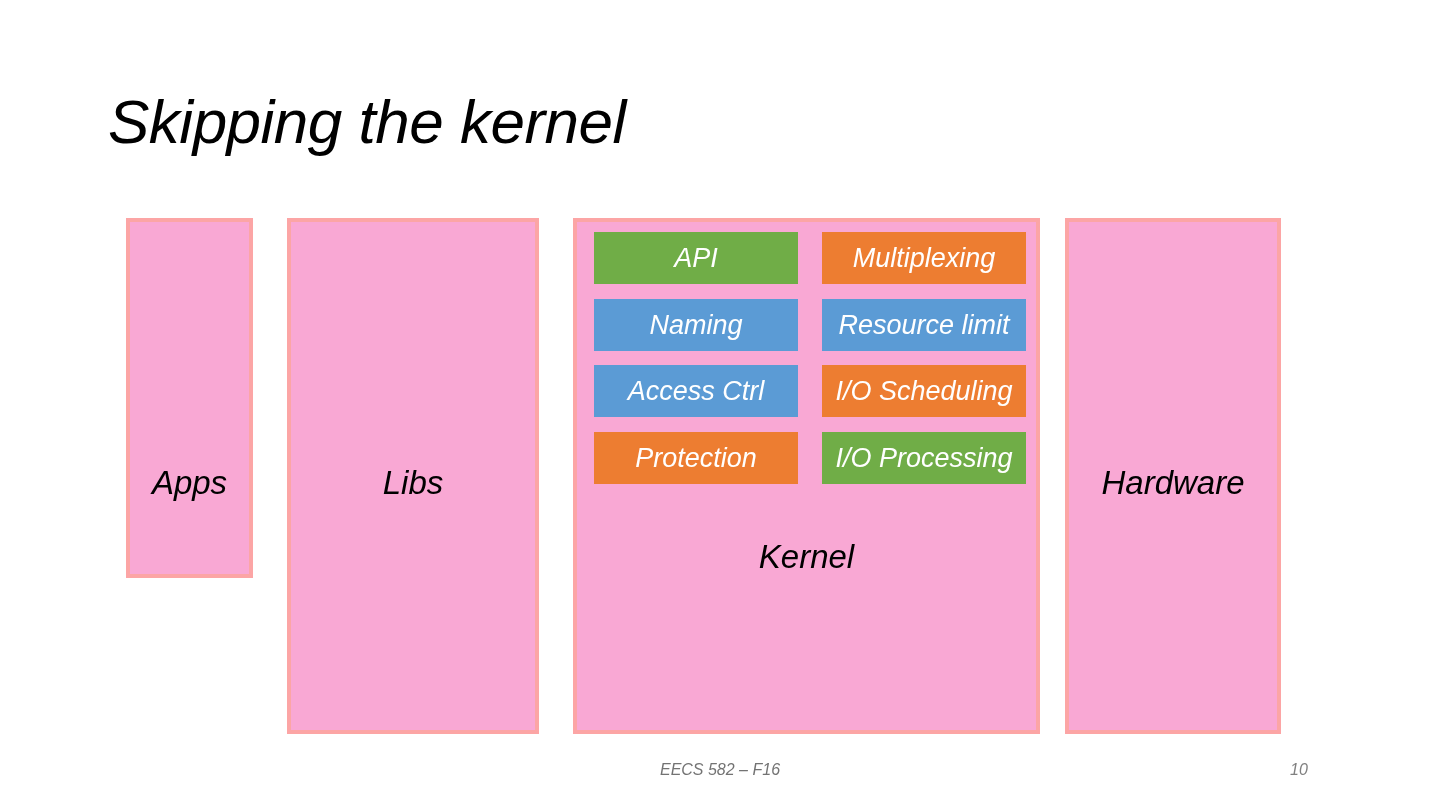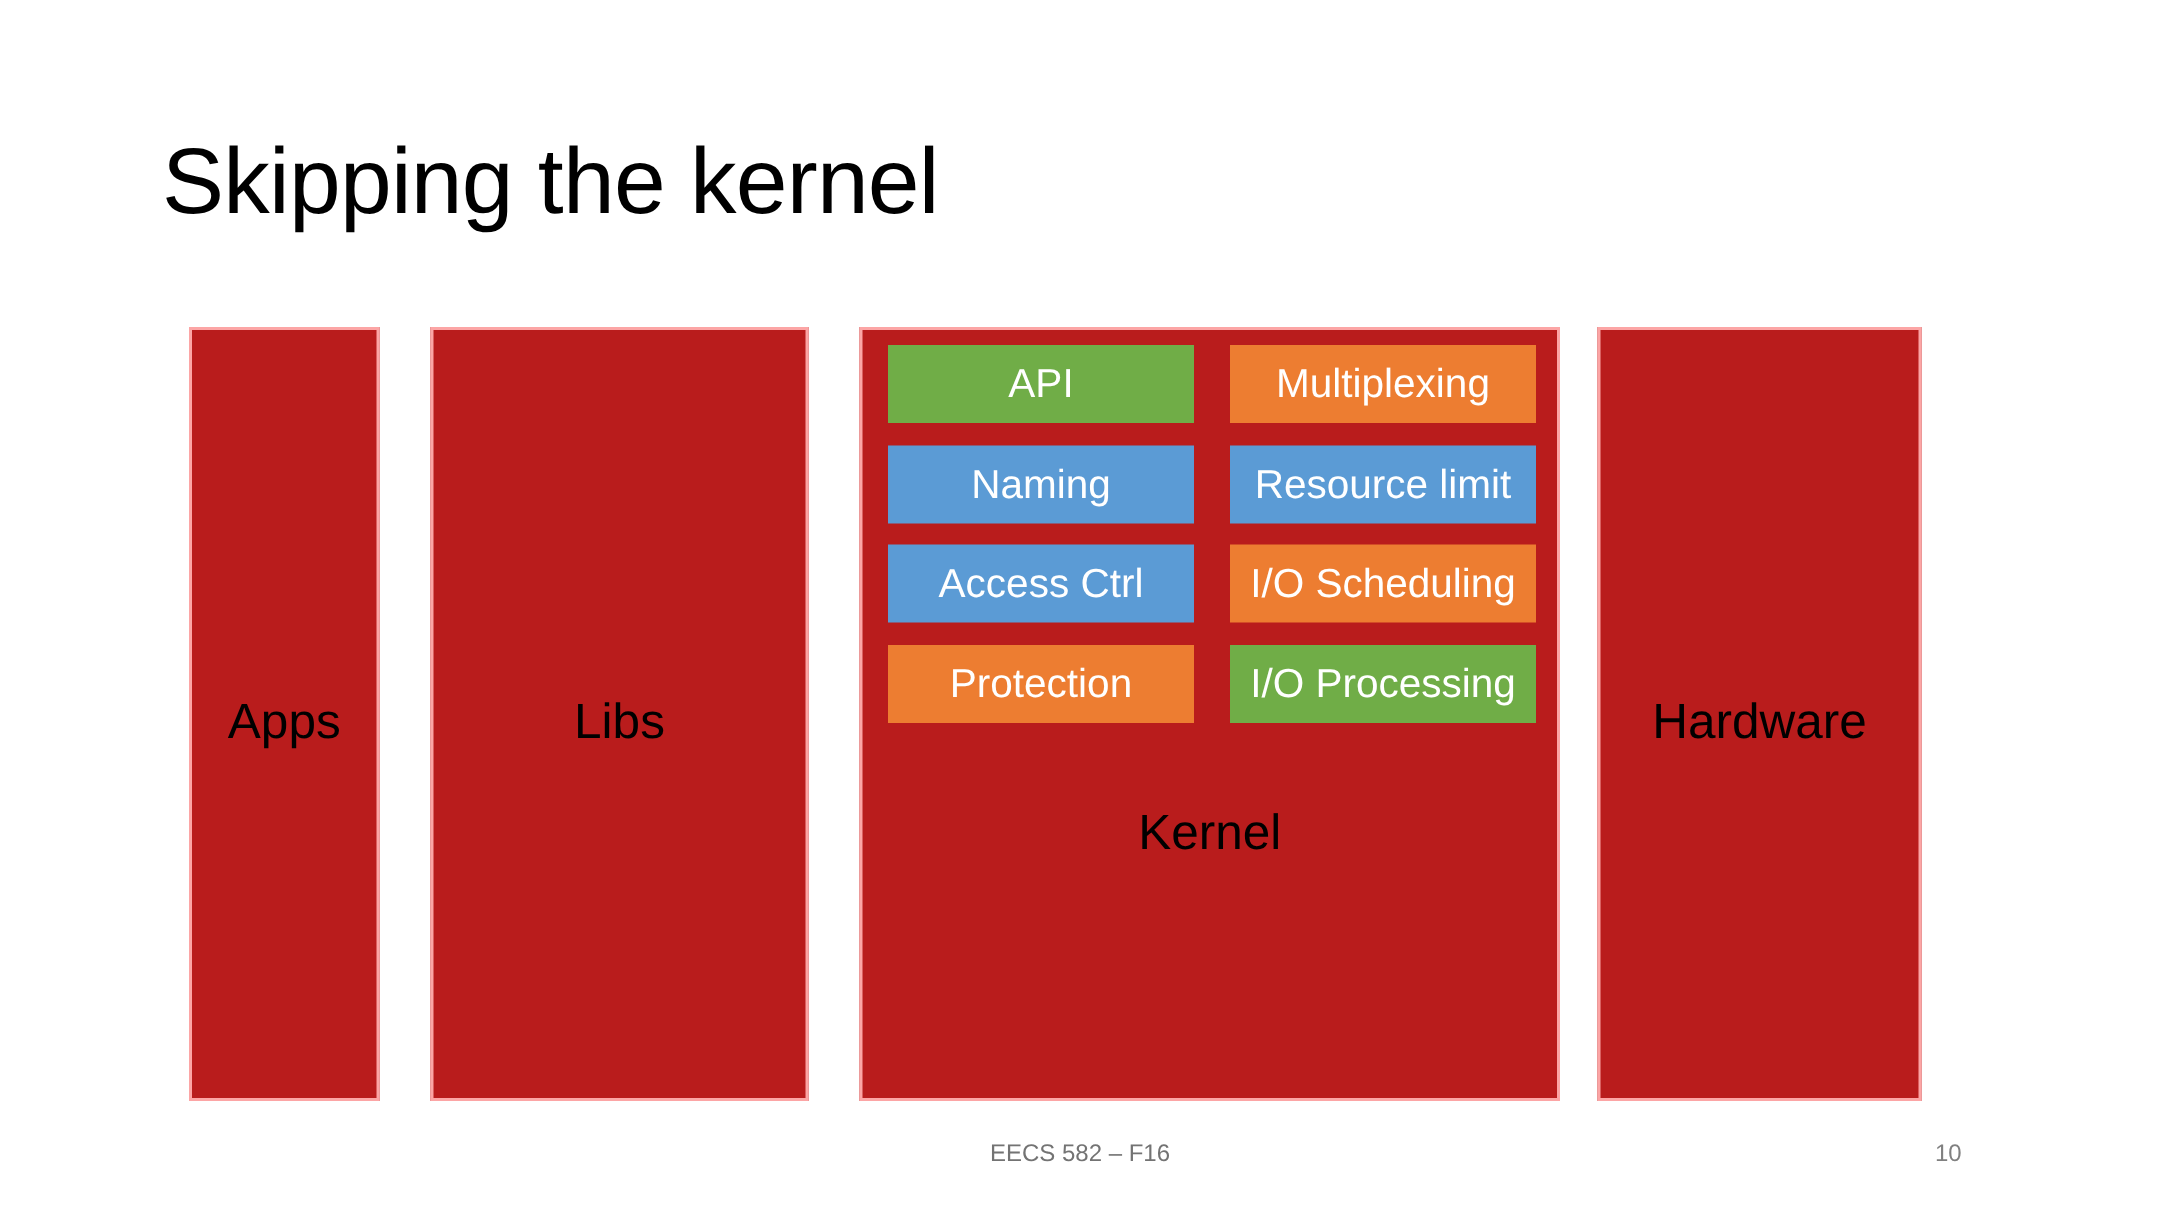--- a/index.html
+++ b/index.html
@@ -14,58 +14,59 @@
     overflow: hidden;
     position: relative;
   }
 
   #slide {
     position: absolute;
     left: 0; top: 0;
     width: 1440px;
     height: 810px;
     background: #ffffff;
+    font-style: italic;
   }
 
   
   #slide-title {
     position: absolute;
     left: 108px;
     top: 86px;
     width: 1230px;
     font-size: 62px;
     font-weight: 400;
     line-height: 1.15;
     color: #000000;
     letter-spacing: -0.5px;
     white-space: nowrap;
   }
 
   
   .layer-box {
     position: absolute;
     box-sizing: border-box;
-    background: #b91c1c;
-    border: 2px solid #fca5a5;
+    background: #f9a8d4;
+    border: 4px solid #fca5a5;
   }
   .layer-label {
     position: absolute;
     left: 0;
     width: 100%;
     text-align: center;
     font-size: 33px;
     color: #000000;
     white-space: nowrap;
   }
 
   #box-apps {
     left: 126px;
     top: 218px;
     width: 127px;
-    height: 516px;
+    height: 360px;
   }
   #box-libs {
     left: 287px;
     top: 218px;
     width: 252px;
     height: 516px;
   }
   #box-kernel {
     left: 573px;
     top: 218px;

